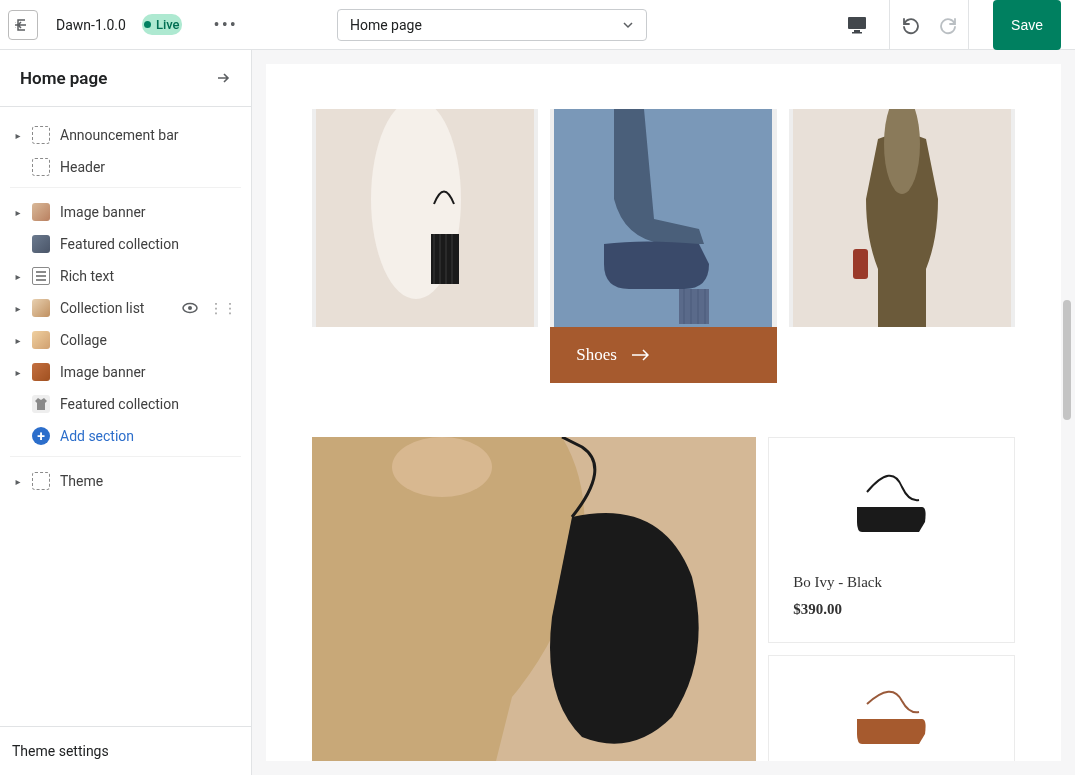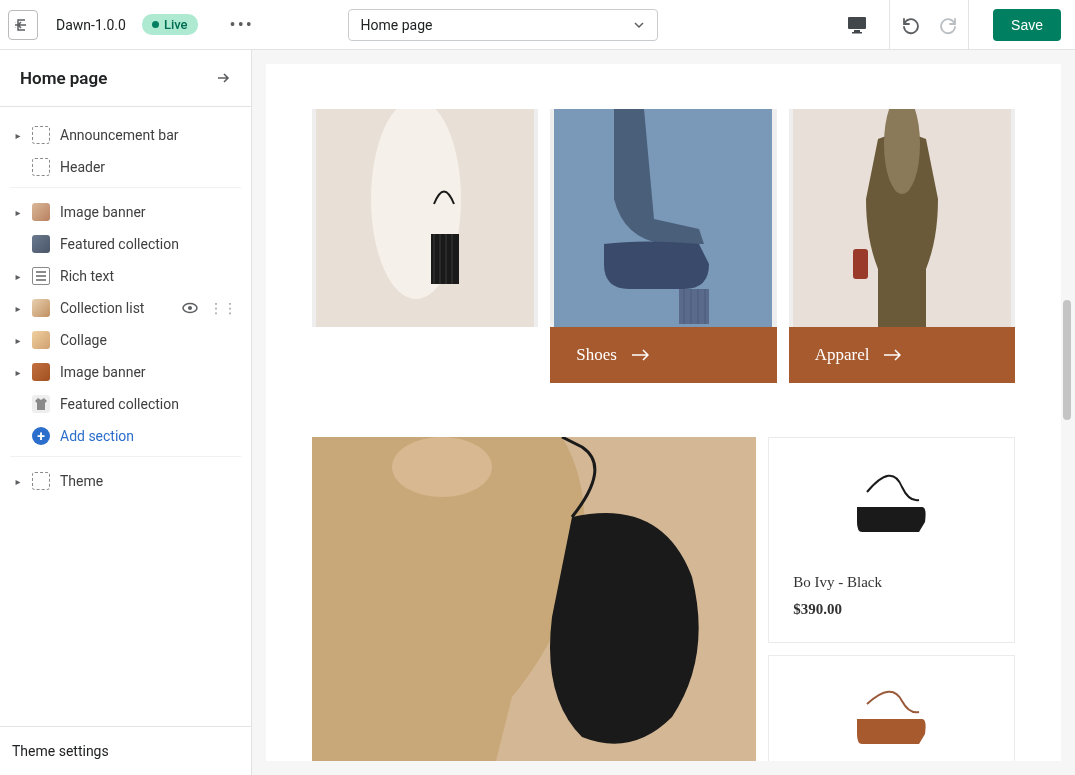--- a/index.html
+++ b/index.html
@@ -2,26 +2,26 @@
 <html><head>
 <meta charset="utf-8">
 <style>
   * { box-sizing: border-box; margin: 0; padding: 0; }
   body { font-family: -apple-system, BlinkMacSystemFont, "Segoe UI", Roboto, sans-serif; font-size: 14px; color: #202223; width: 1075px; height: 775px; overflow: hidden; background: #fff; }
   
   
   .topbar { height: 50px; border-bottom: 1px solid #e1e3e5; display: flex; align-items: center; padding: 0 8px; gap: 8px; }
   .back-btn { width: 30px; height: 30px; border: 1px solid #bbb; border-radius: 4px; display: flex; align-items: center; justify-content: center; cursor: pointer; }
   .theme-title { font-size: 14px; color: #202223; margin-left: 10px; }
-  .live-badge { background: #aee9d1; color: #006e52; padding: 3px 10px; border-radius: 10px; font-size: 13px; font-weight: 500; margin-left: 8px; display: inline-flex; align-items: center; gap: 5px; }
+  .live-badge { background: #aee9d1; color: #006e52; padding: 3px 2px; border-radius: 10px; font-size: 13px; font-weight: 500; margin-left: 8px; display: inline-flex; align-items: center; gap: 5px; }
   .live-dot { width: 7px; height: 7px; border-radius: 50%; background: #008060; }
   .more-btn { margin-left: 24px; color: #5c5f62; cursor: pointer; font-size: 18px; letter-spacing: 2px; }
   .page-select { margin-left: auto; margin-right: auto; width: 310px; height: 32px; border: 1px solid #c9cccf; border-radius: 4px; background: #fff; display: flex; align-items: center; padding: 0 12px; position: relative; cursor: pointer; }
   .page-select .chev { margin-left: auto; }
-  .right-tools { display: flex; align-items: center; gap: 12px; margin-left: auto; }
+  .right-tools { display: flex; gap: 12px; margin-left: auto; }
   .tool-cell { width: 40px; height: 50px; display: flex; align-items: center; justify-content: center; cursor: pointer; color: #5c5f62; }
   .tool-cell.bordered { border-left: 1px solid #e1e3e5; border-right: 1px solid #e1e3e5; }
   .tool-group { display: flex; }
   .save-btn { background: #008060; color: #fff; border: none; border-radius: 4px; padding: 8px 18px; font-size: 14px; font-weight: 500; cursor: pointer; margin-left: 12px; margin-right: 6px; }
   
   
   .main { display: flex; height: calc(775px - 50px); }
   .sidebar { width: 252px; border-right: 1px solid #e1e3e5; display: flex; flex-direction: column; }
   .side-header { padding: 18px 20px; font-size: 17px; font-weight: 600; border-bottom: 1px solid #e1e3e5; display: flex; align-items: center; justify-content: space-between; }
   .side-body { flex: 1; padding: 8px 10px; overflow-y: auto; }
@@ -255,28 +255,20 @@
         </div>
         <div class="coll-card">
           <div class="coll-img">
             <svg width="218" height="218" viewBox="0 0 218 218">
                 <rect width="218" height="218" fill="#e8e0d8"></rect>
                 <path d="M85 30 Q 109 20 133 30 L145 90 Q145 130 133 160 L133 218 L85 218 L85 160 Q73 130 73 90 Z" fill="#6b5a3a"></path>
                 <ellipse cx="109" cy="35" rx="18" ry="50" fill="#8a7a5a"></ellipse>
                 <rect x="60" y="140" width="15" height="30" rx="3" fill="#9a3a2a"></rect>
               </svg>
           </div>
-          <div class="coll-bar">
-            <span>Apparel</span>
-            <span>
-                <svg width="18" height="12" viewBox="0 0 18 12">
-                  <path d="M1 6h15M12 1l5 5-5 5" stroke="#fff" stroke-width="1.5" fill="none"></path>
-                </svg>
-              </span>
-          </div>
         </div>
       </div>
 
       <div class="collage">
         <div class="collage-left">
           <svg width="430" height="340" viewBox="0 0 430 340">
               <rect width="430" height="340" fill="#d4b896"></rect>
               <path d="M0 0 L250 0 Q280 50 270 120 Q 250 200 200 260 L 180 340 L0 340 Z" fill="#c8a878"></path>
               <ellipse cx="130" cy="30" rx="50" ry="30" fill="#d8b890"></ellipse>
               <path d="M260 80 Q 350 60 380 140 Q 400 220 360 280 Q 320 320 270 300 Q 230 260 240 180 Z" fill="#1a1a1a"></path>

